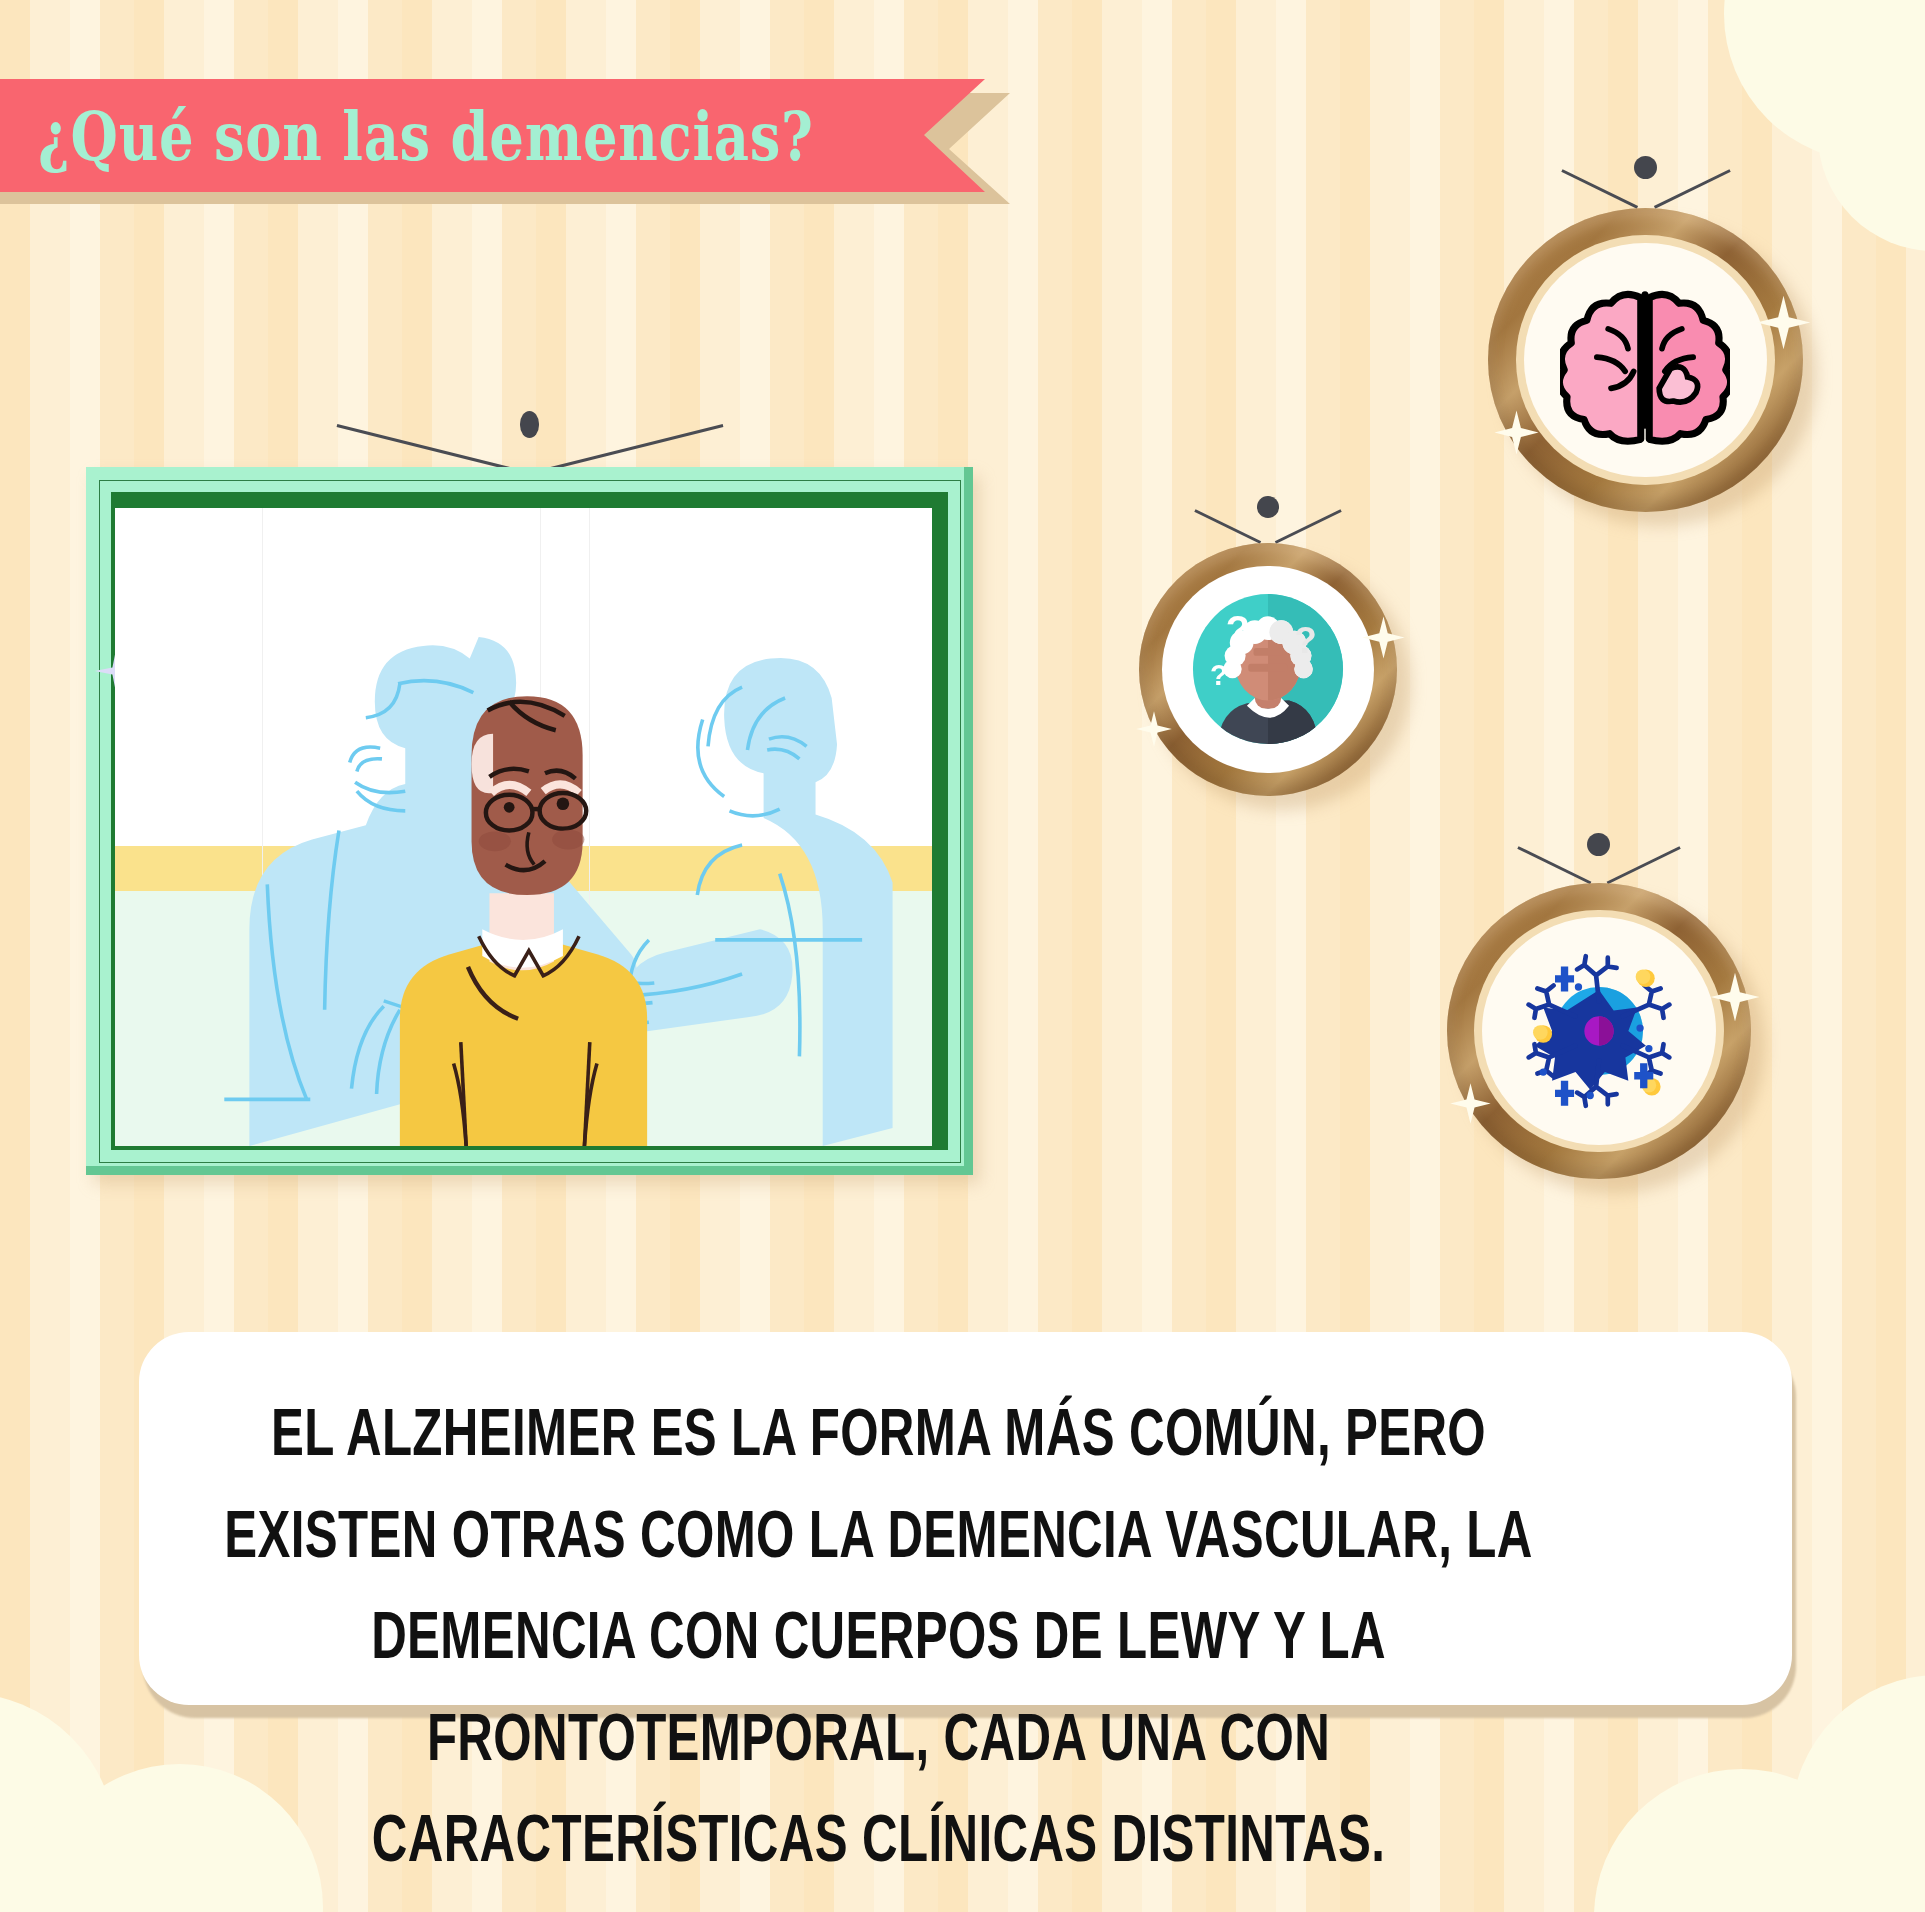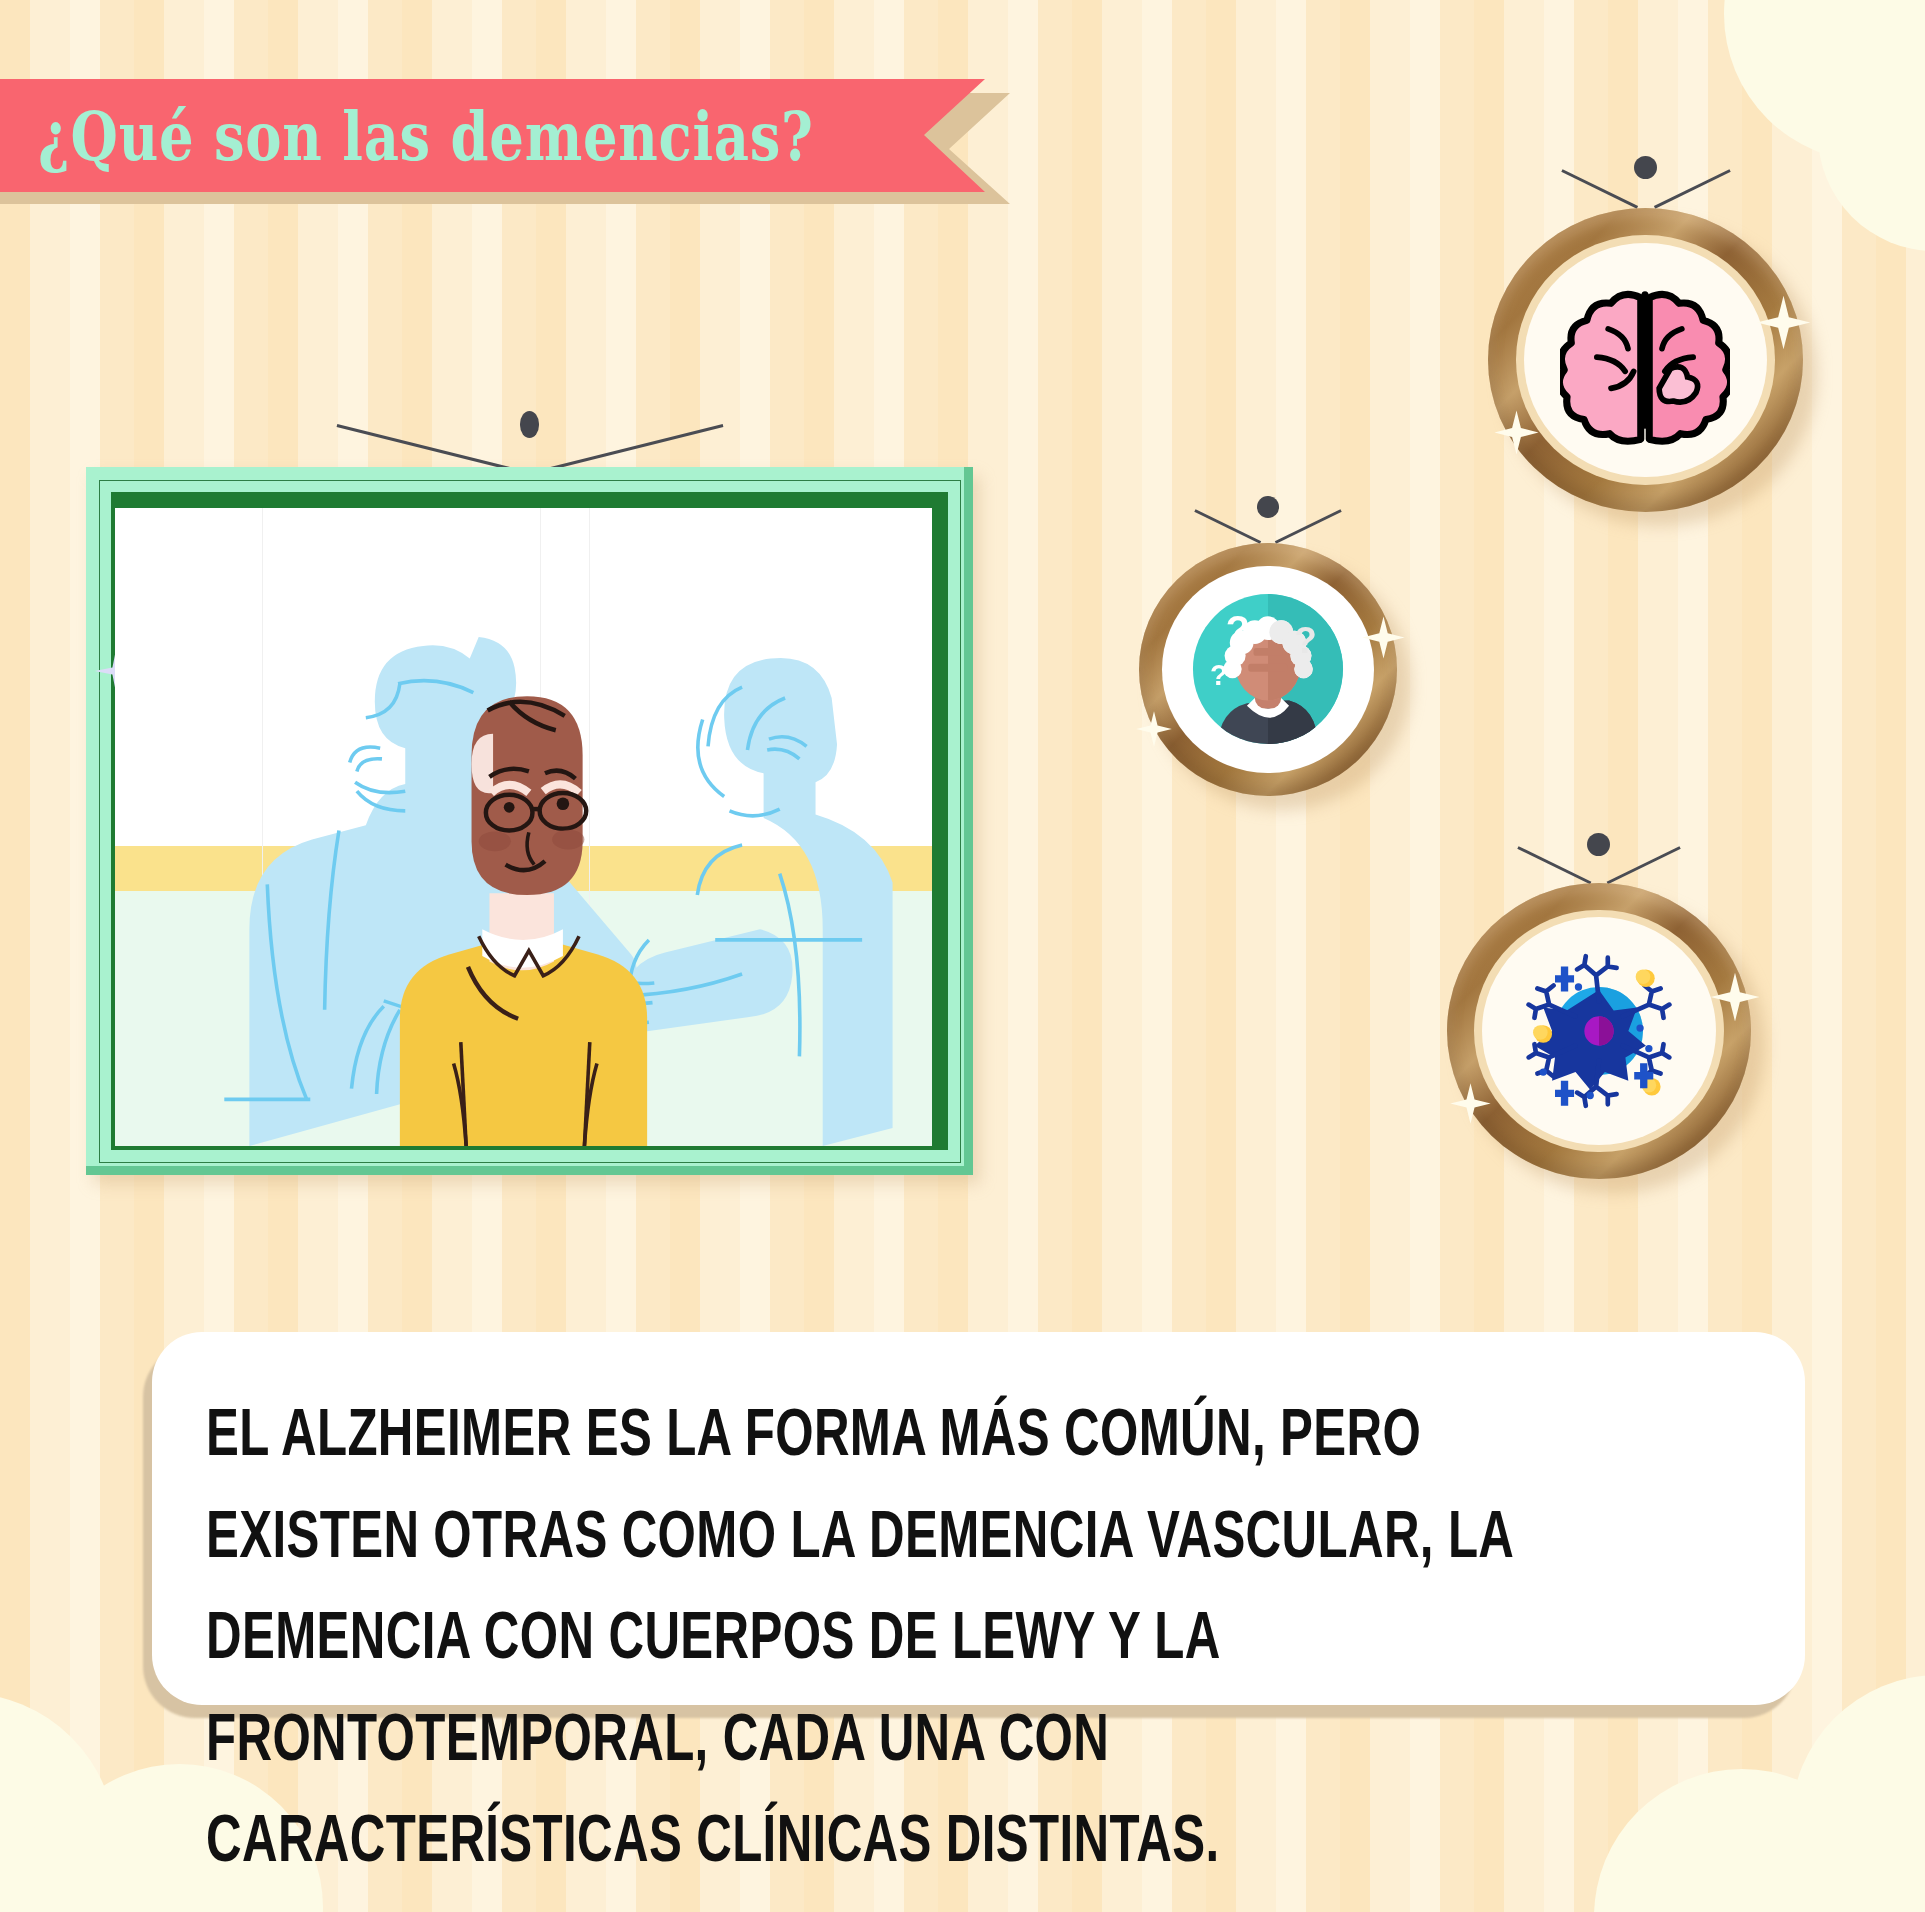--- a/index.html
+++ b/index.html
@@ -93,22 +93,22 @@
     background:#FFFBF2;overflow:hidden;display:flex;align-items:center;justify-content:center;}
   .spark{position:absolute;background:#FFFDF0;}
   .spark::before,.spark::after{content:"";position:absolute;background:#FFFDF0;}
 
   
   .card-shadow{
     position:absolute;left:143px;top:1345px;width:1653px;height:373px;
     background:#D7C3A3;border-radius:52px;filter:blur(0.9px);
   }
   .card{
-    position:absolute;left:152px;top:1332px;width:1653px;height:373px;
-    background:#FFFFFF;border-radius:50px;
+    position:absolute;left:139px;top:1332px;width:1653px;height:373px;
+    background:#FFFFFF;border-radius:50px;text-align:center;
   }
   .card-text{
     position:absolute;left:54px;right:41px;top:50px;
     color:#111111;
     font-family:"Liberation Sans",sans-serif;
     font-weight:700;
     font-size:56px;
     line-height:86px;
     letter-spacing:0.4px;
     transform:scaleX(.88) scaleY(1.18);

